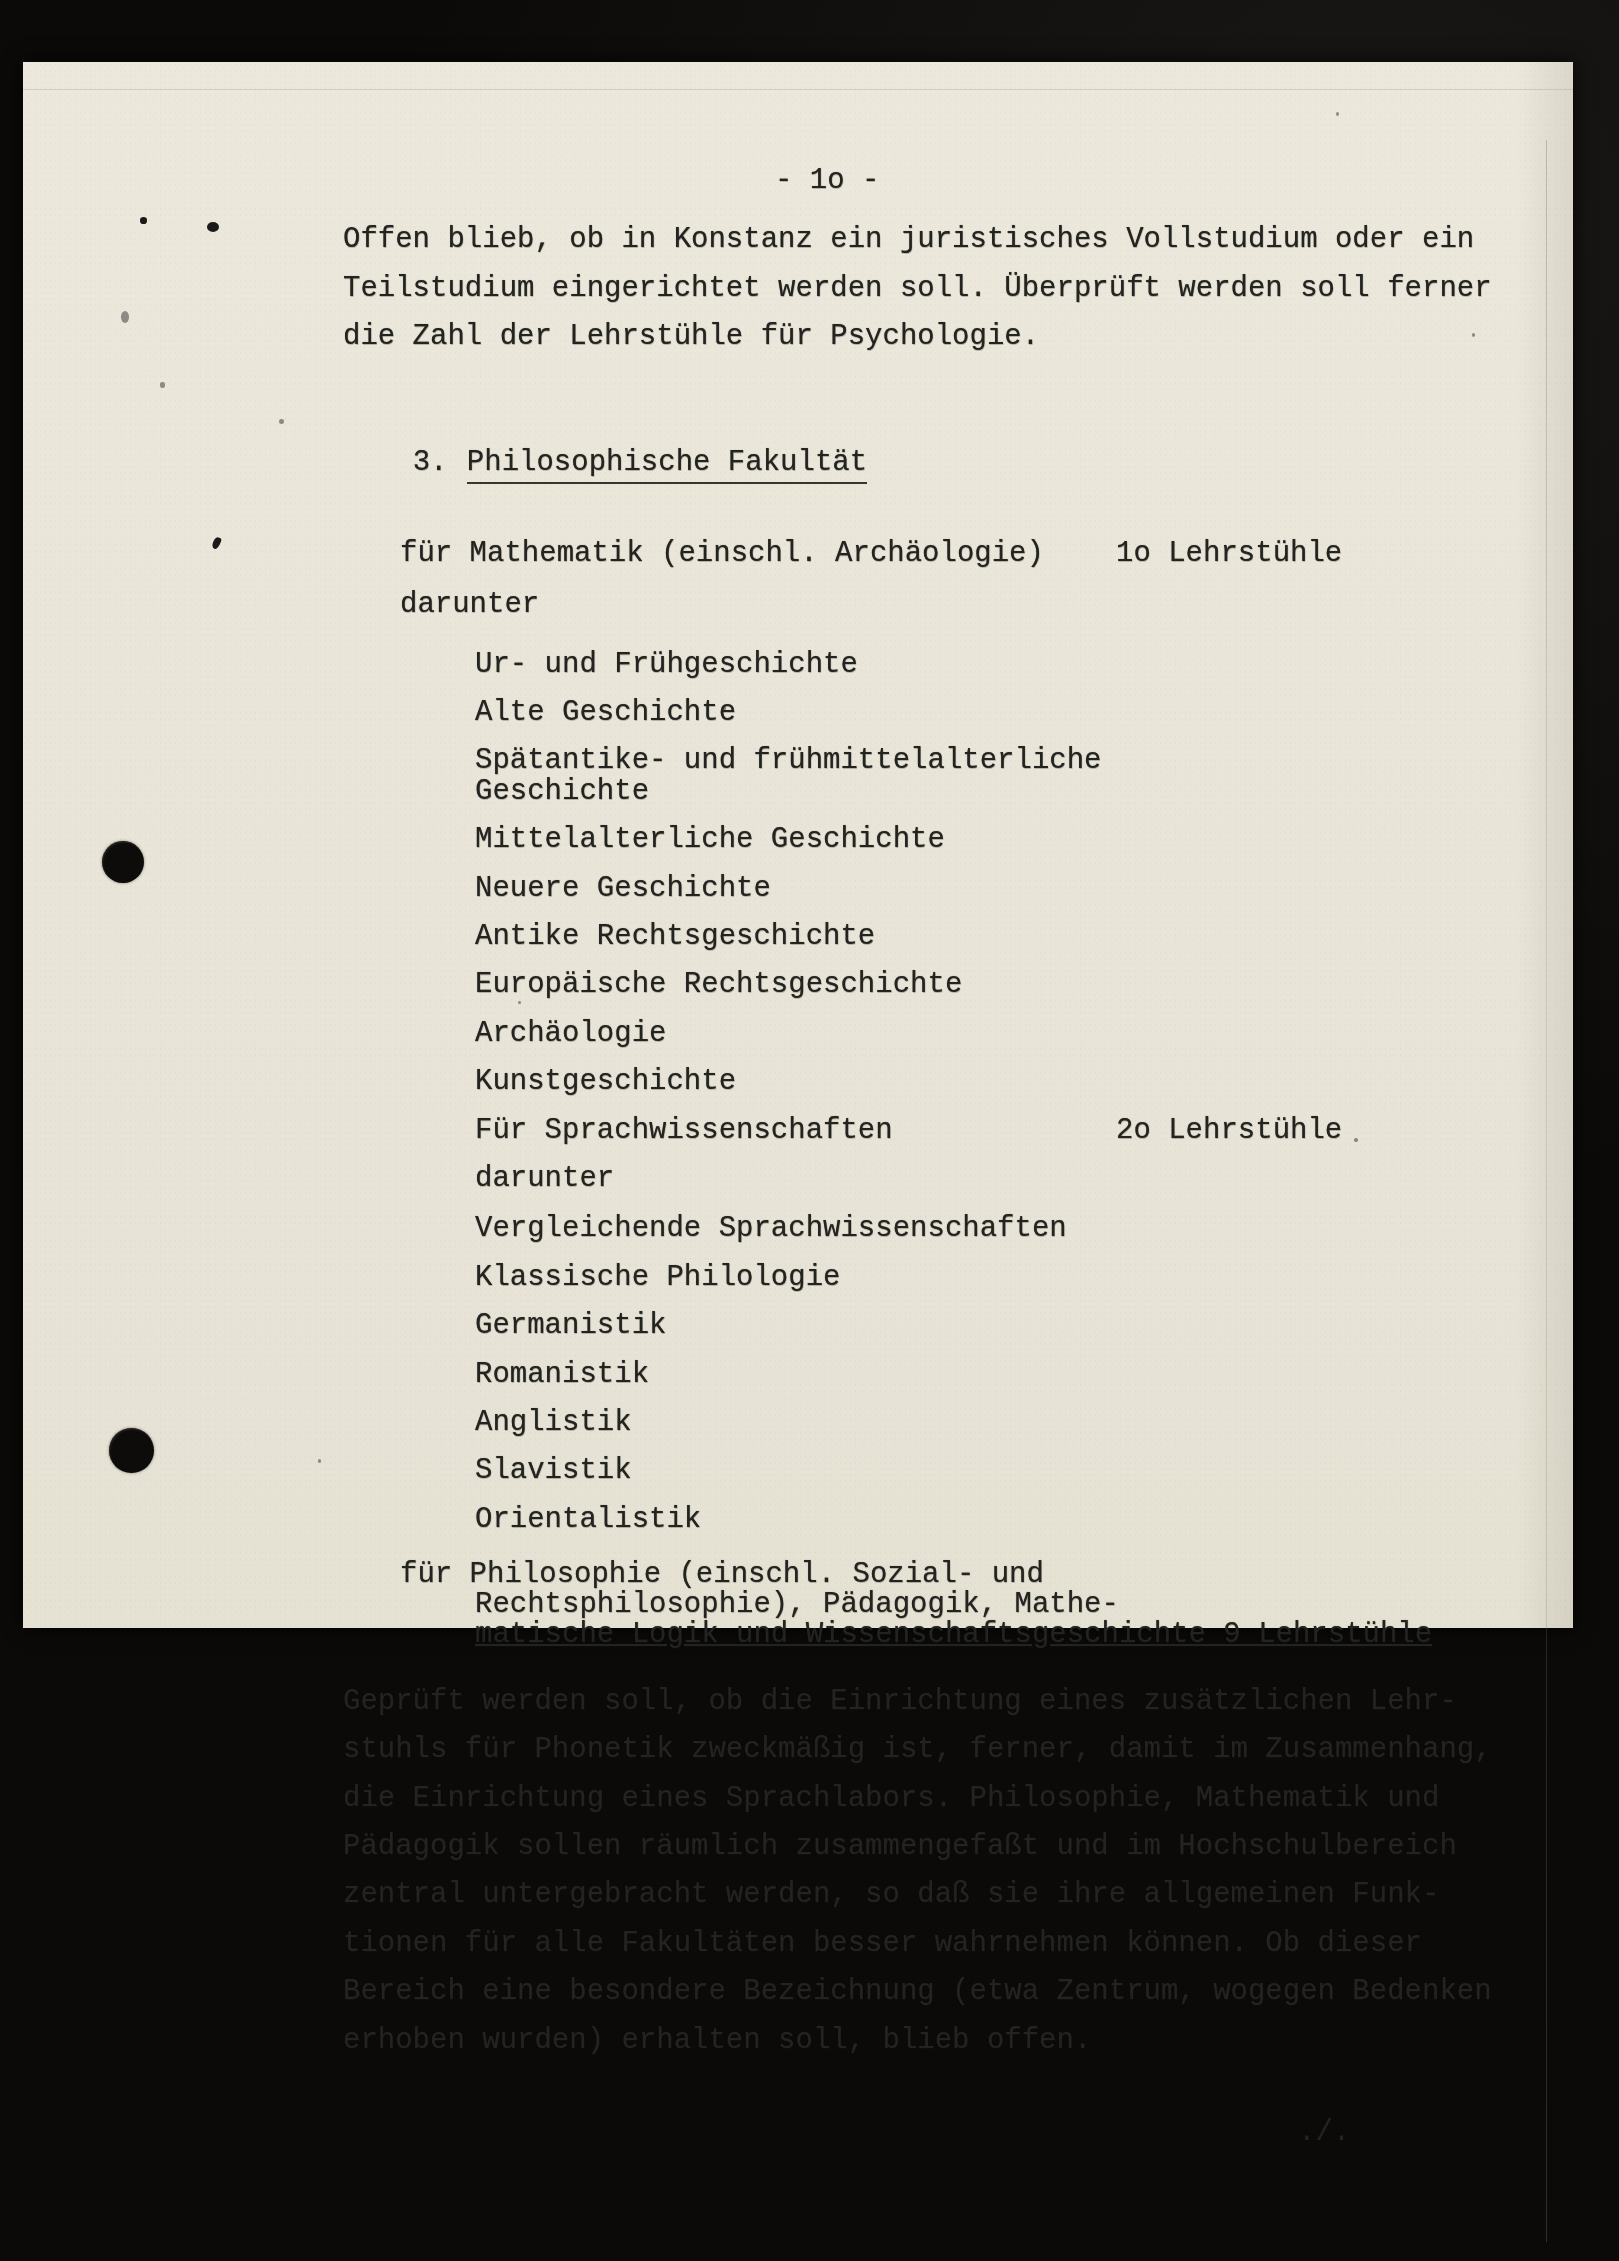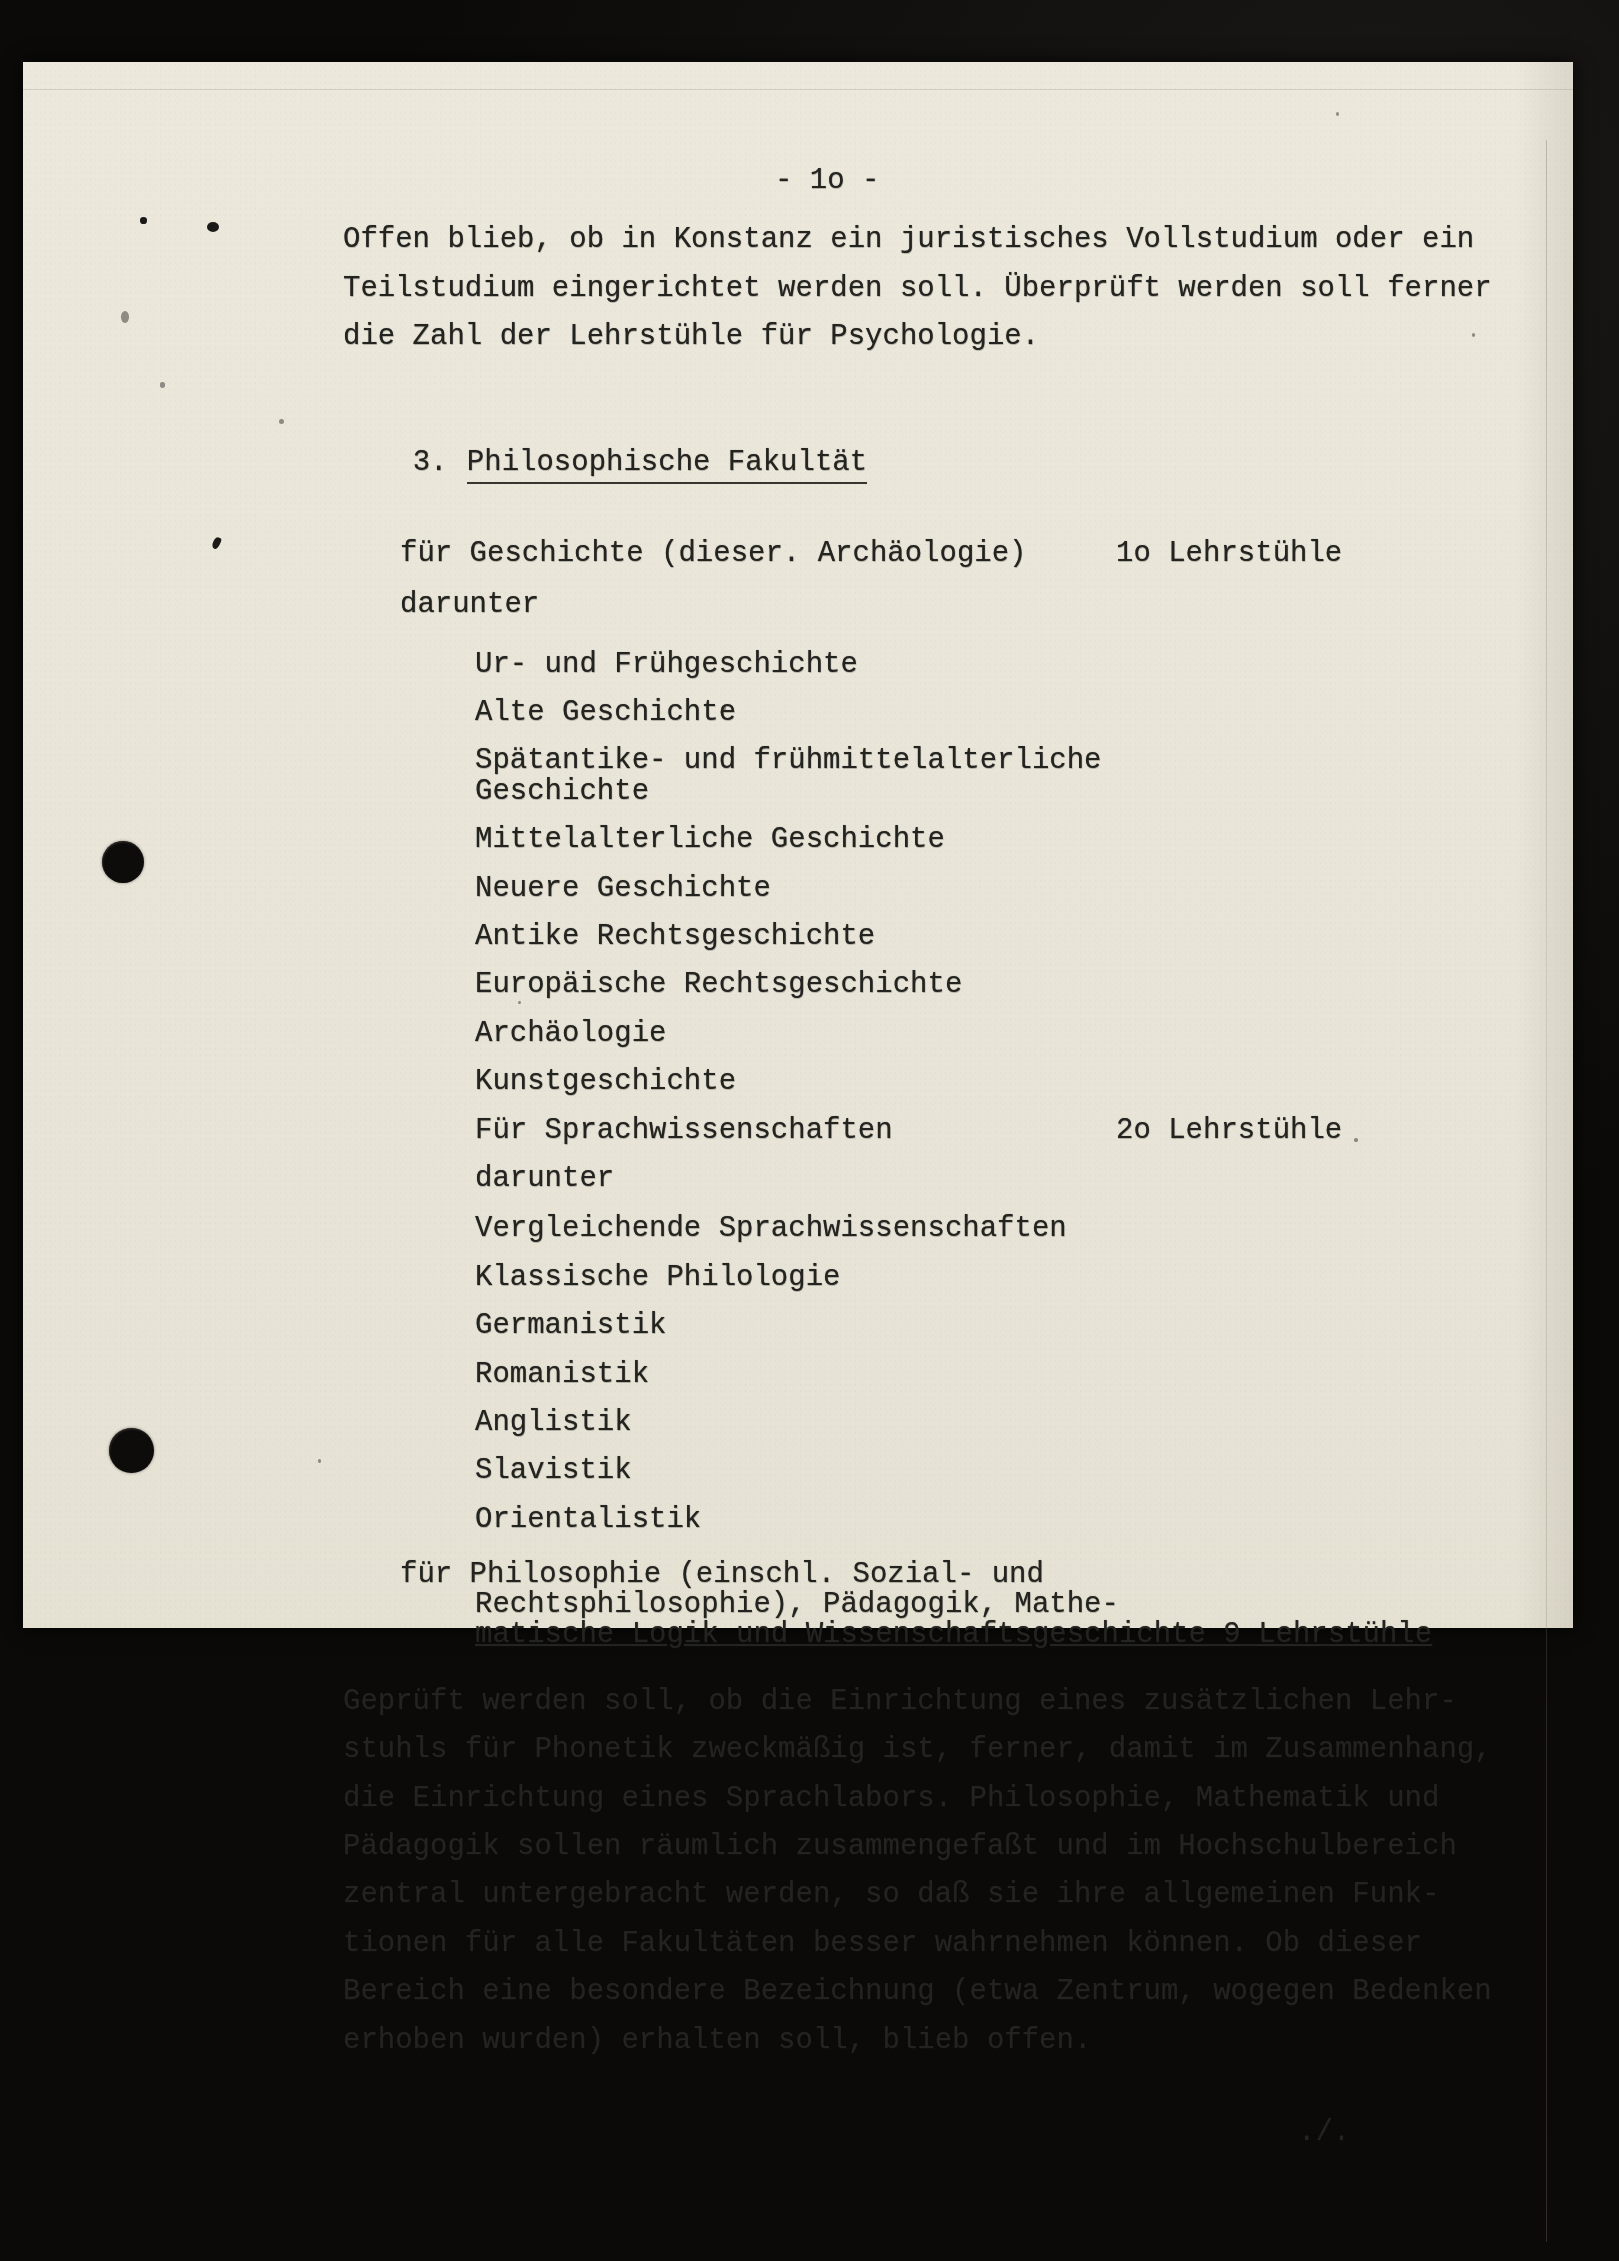--- a/index.html
+++ b/index.html
@@ -104,21 +104,21 @@
     <div class="line" style="left:320px; top:209px;">Teilstudium eingerichtet werden soll. Überprüft werden soll ferner</div>
     <div class="line" style="left:320px; top:257px;">die Zahl der Lehrstühle für Psychologie.</div>
   </div>
 
   <div class="line" style="left:320px; top:347px;">
     <span class="section-number">3.</span><span class="underlined">Philosophische Fakultät</span>
   </div>
 
 
   <div>
-    <div class="line" style="left:377px; top:474px;">für Geschichte (dieser. Archäologie)</div>
+    <div class="line" style="left:377px; top:474px;">für Mathematik (einschl. Archäologie)</div>
     <div class="line" style="left:1093px; top:474px;">1o Lehrstühle</div>
     <div class="line" style="left:377px; top:525px;">darunter</div>
 
     <div class="line" style="left:452px; top:585px;">Ur- und Frühgeschichte</div>
     <div class="line" style="left:452px; top:633px;">Alte Geschichte</div>
     <div class="line" style="left:452px; top:681px;">Spätantike- und frühmittelalterliche</div>
     <div class="line" style="left:452px; top:712px;">Geschichte</div>
     <div class="line" style="left:452px; top:760px;">Mittelalterliche Geschichte</div>
     <div class="line" style="left:452px; top:809px;">Neuere Geschichte</div>
     <div class="line" style="left:452px; top:857px;">Antike Rechtsgeschichte</div>

